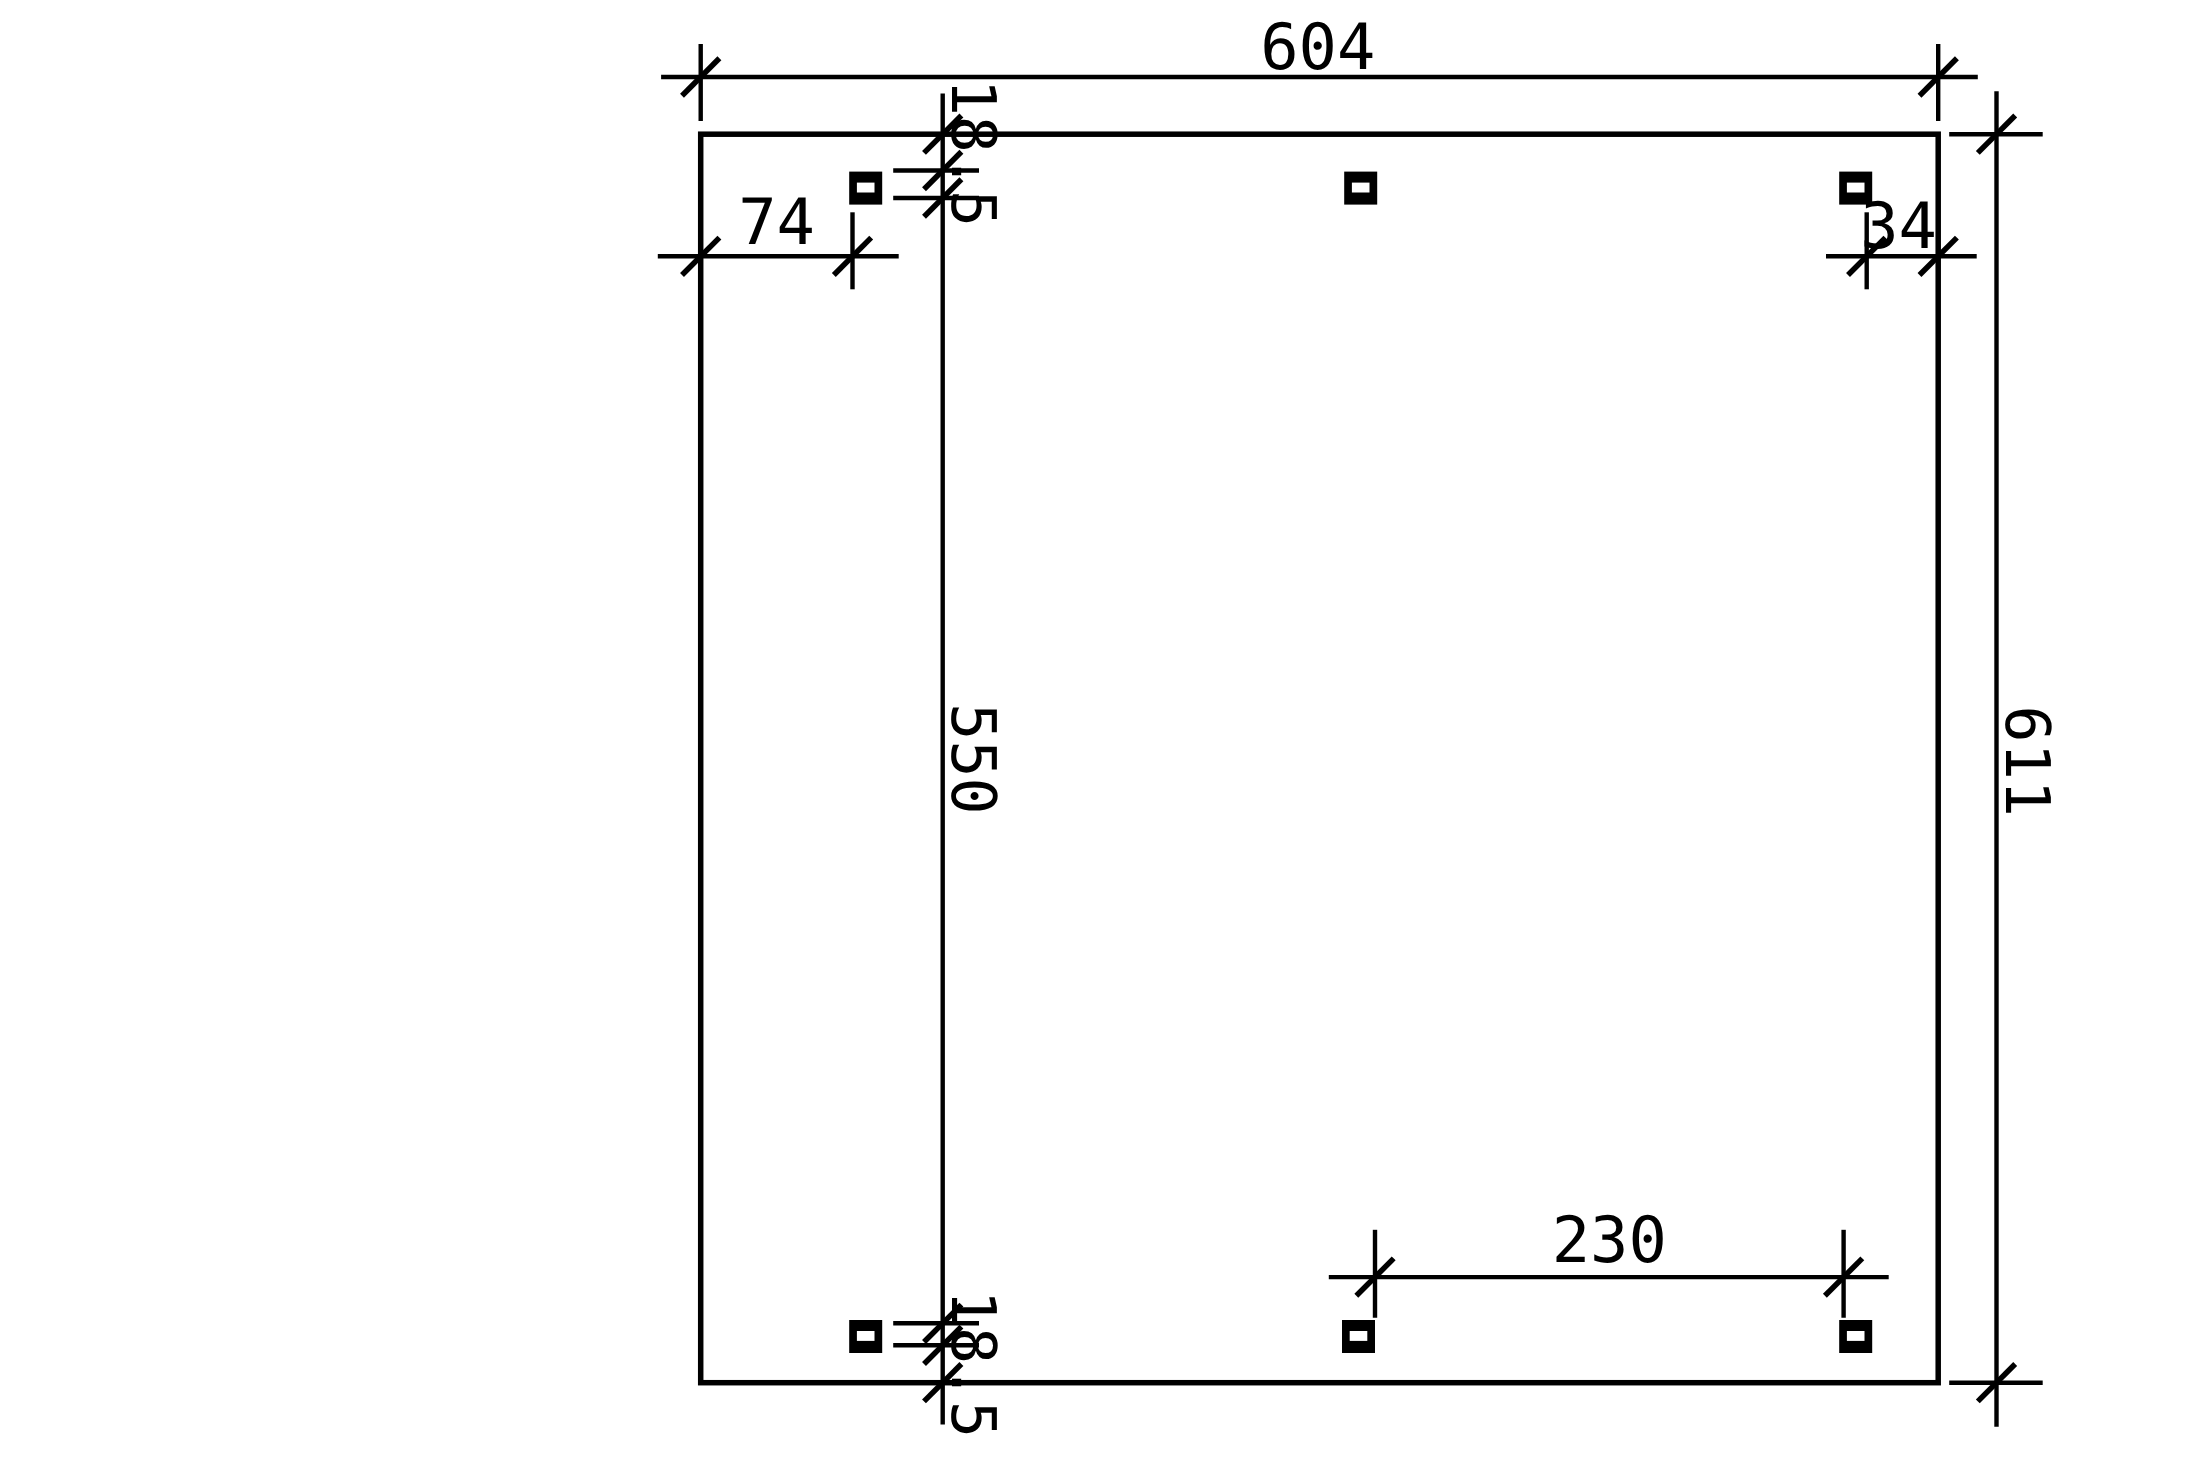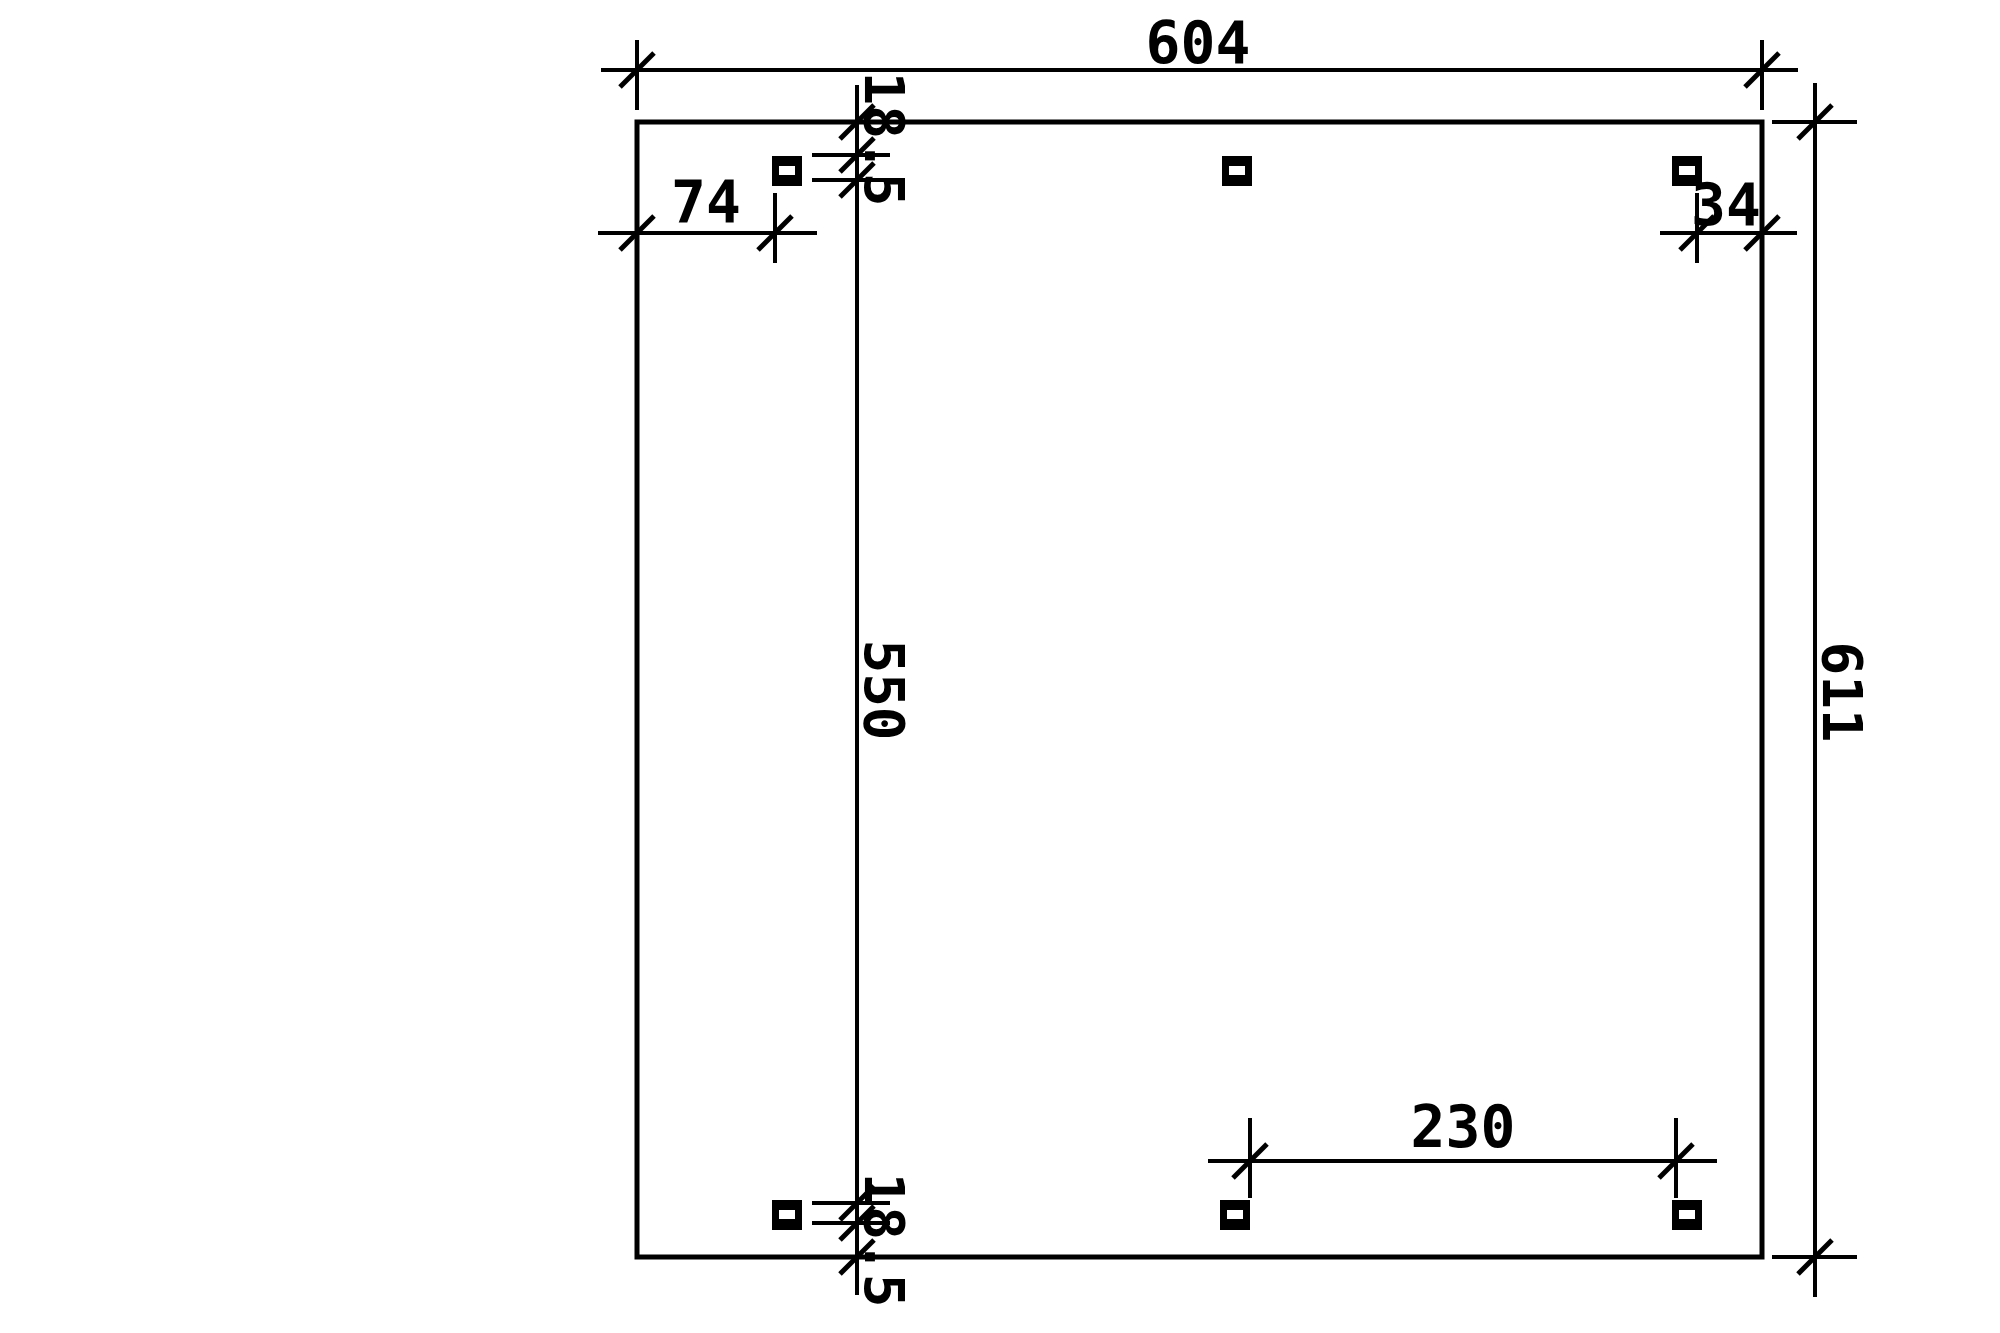--- a/index.html
+++ b/index.html
@@ -6,21 +6,20 @@
     margin: 0;
     padding: 0;
     background: #ffffff;
   }
   #stage {
     position: relative;
     width: 2000px;
     height: 1333px;
     background: #ffffff;
     overflow: hidden;
-    font-weight: bold;
   }
   #plan-svg {
     position: absolute;
     left: 0;
     top: 0;
     width: 2000px;
     height: 1333px;
   }
   .ln {
     stroke: #000000;

